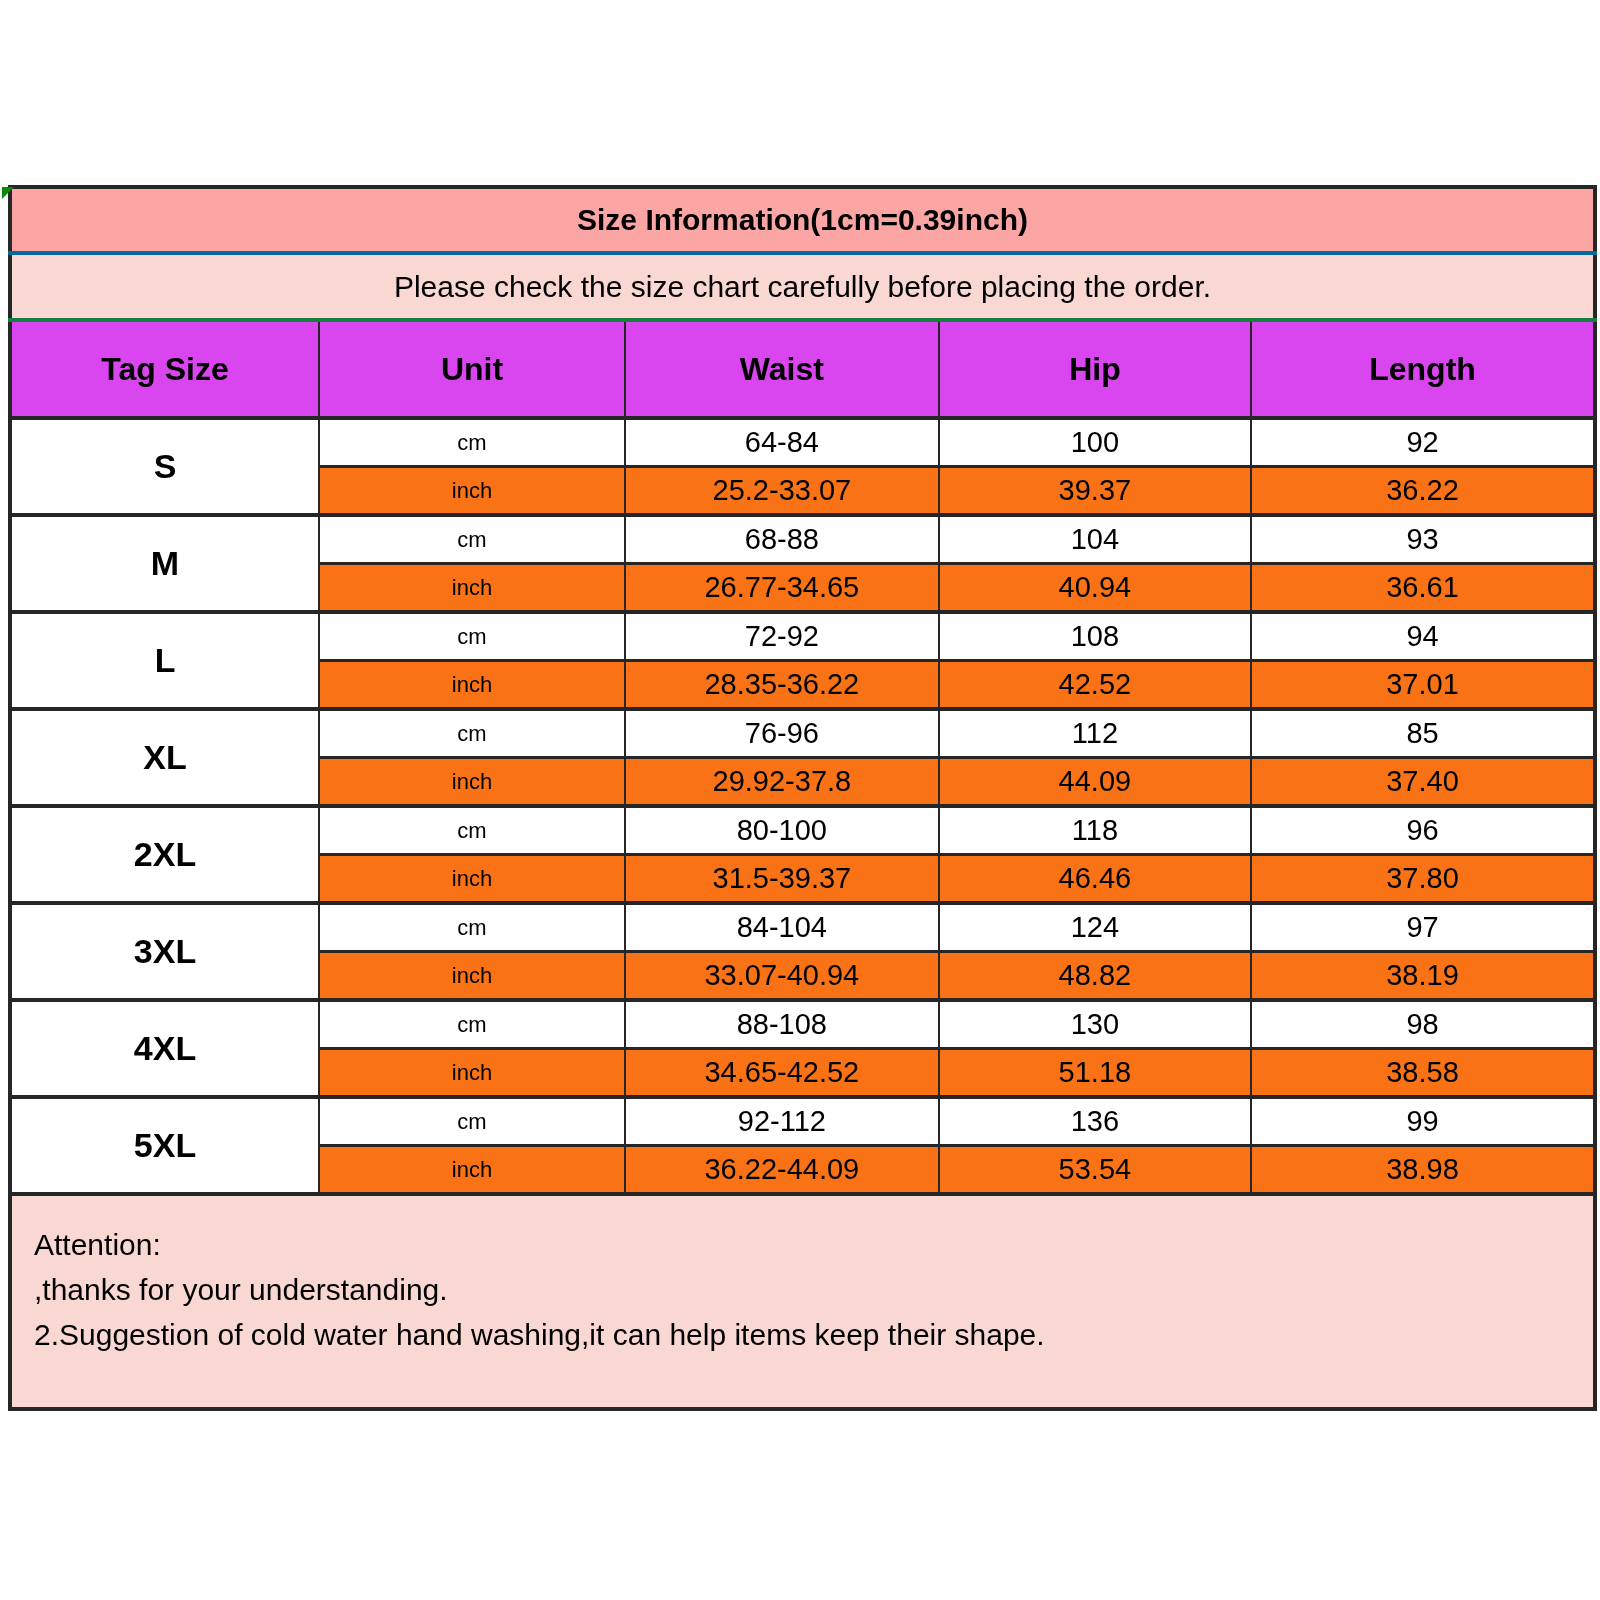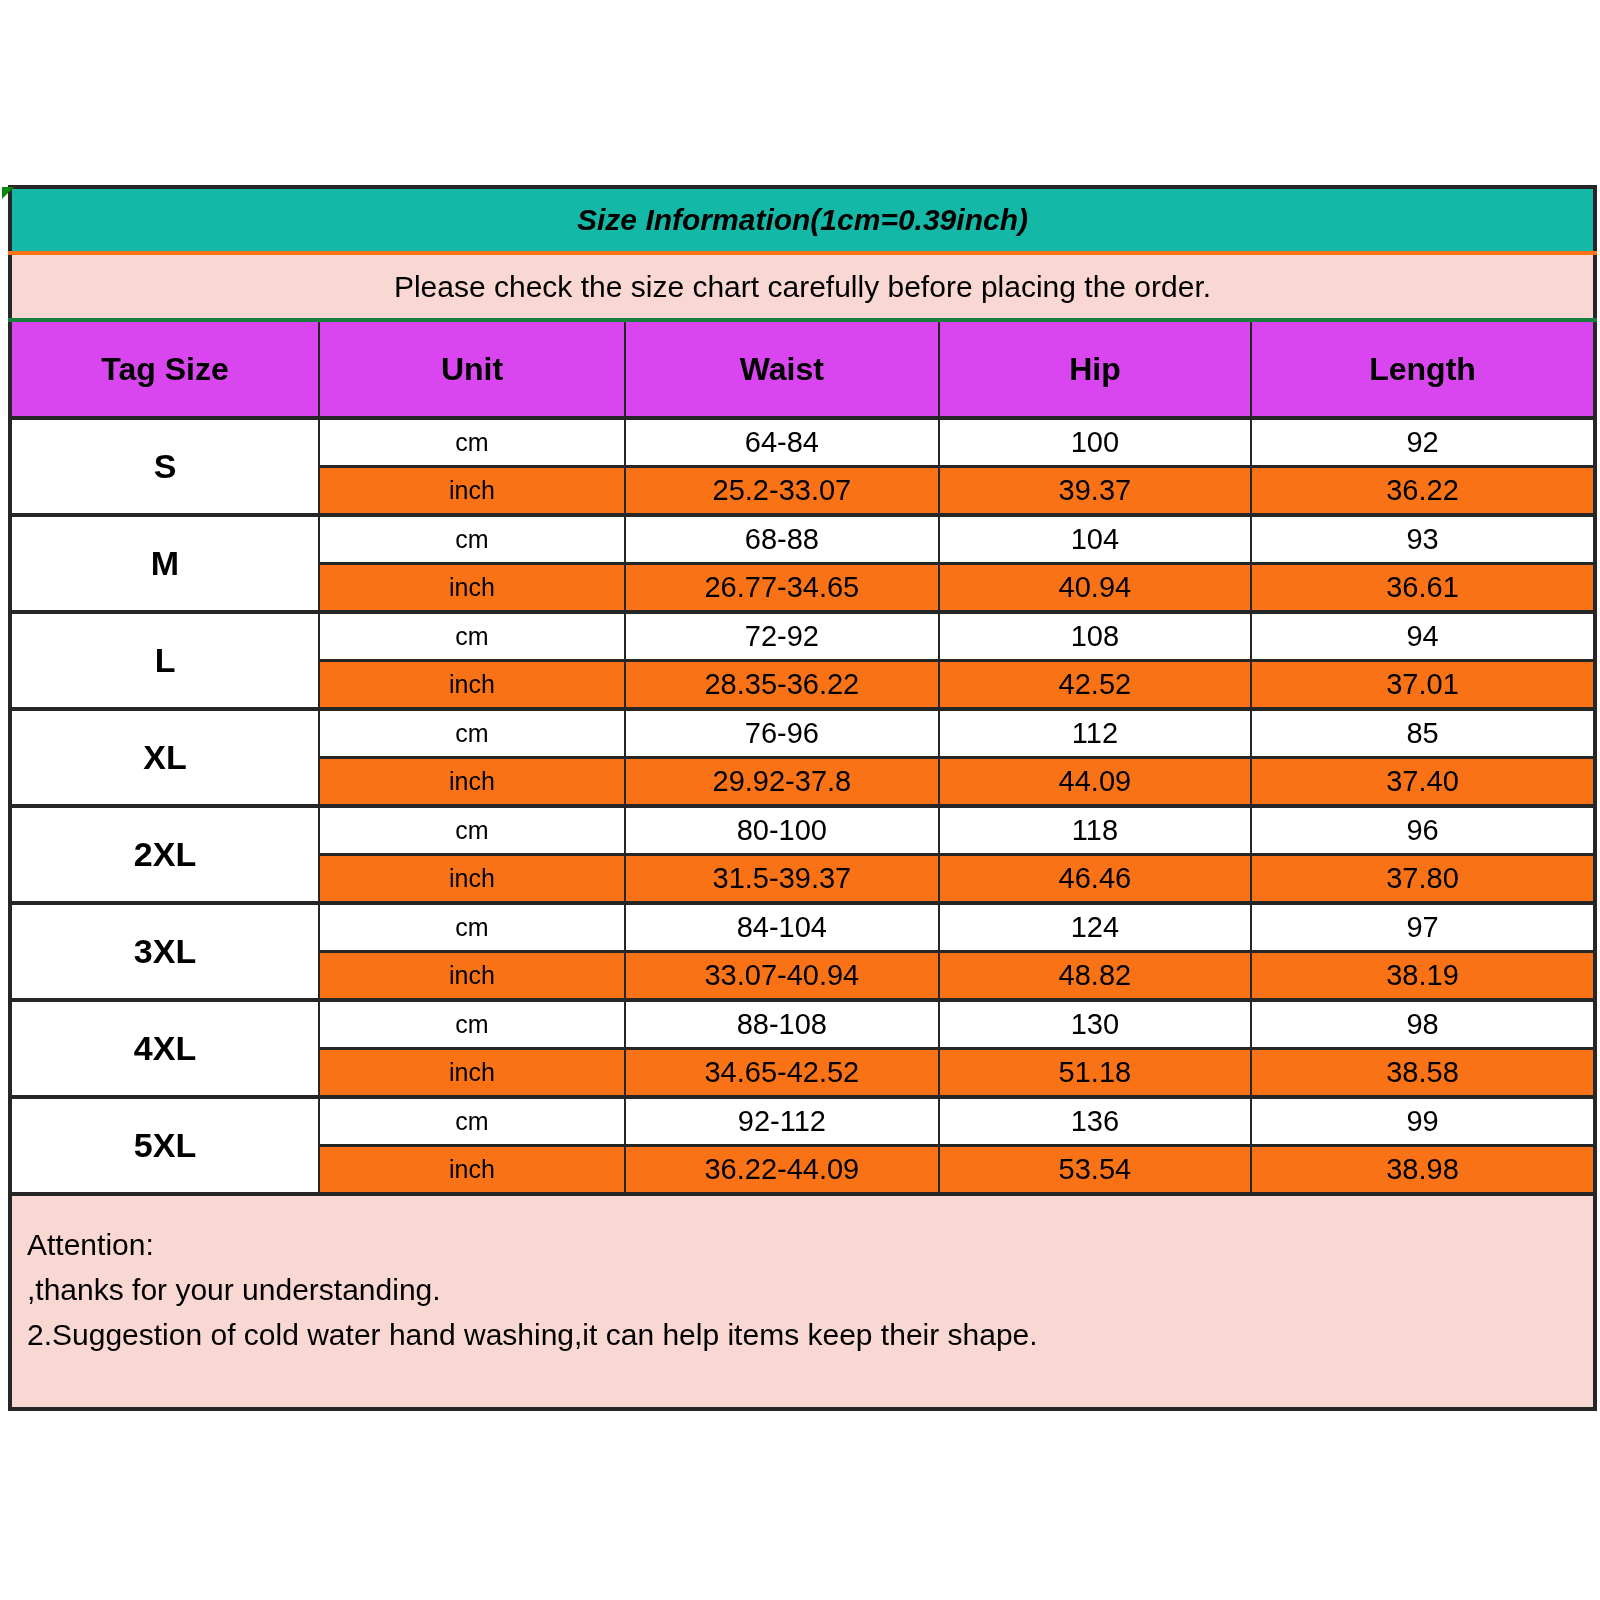--- a/index.html
+++ b/index.html
@@ -44,25 +44,24 @@
     padding: 0;
     overflow: hidden;
   }
   
   table.size-table {
     border: 4px solid #262626;
   }
   
   tr.title-row td {
     height: 62px;
-    background: #14b8a6;
+    background: #fca5a5;
     font-weight: bold;
     font-size: 30px;
-    border-bottom: 4px solid #f97316;
-    font-style: italic;
+    border-bottom: 4px solid #0369a1;
   }
   tr.subtitle-row td {
     height: 63px;
     background: #f9d8d4;
     font-size: 30px;
     border-bottom: 4px solid #15803d;
   }
   tr.header-row td {
     height: 94px;
     background: #d946ef;
@@ -72,31 +71,31 @@
   }
   
   tr.row-cm td { background: #ffffff; height: 45px; }
   tr.row-inch td { background: #f97316; height: 45px; border-top: 3px solid #262626; }
   tr.row-cm td.cell-size { background: #ffffff; }
   tr.group-start td { border-top: 4px solid #262626; }
   .cell-size {
     font-weight: bold;
     font-size: 34px;
   }
-  .cell-unit { font-size: 25px; }
+  .cell-unit { font-size: 22px; }
   .cell-val { font-size: 29px; }
   
   .attention-box {
     border: 4px solid #262626;
     border-top: 4px solid #262626;
     margin-top: -4px;
     background: #f9d8d4;
     height: 219px;
     box-sizing: border-box;
-    padding: 26px 10px 0 15px;
+    padding: 26px 10px 0 22px;
     font-size: 30px;
     line-height: 45px;
     text-align: left;
   }
   .attention-box p { margin: 0; }
 </style>
 </head>
 <body>
 
 <div class="canvas">

